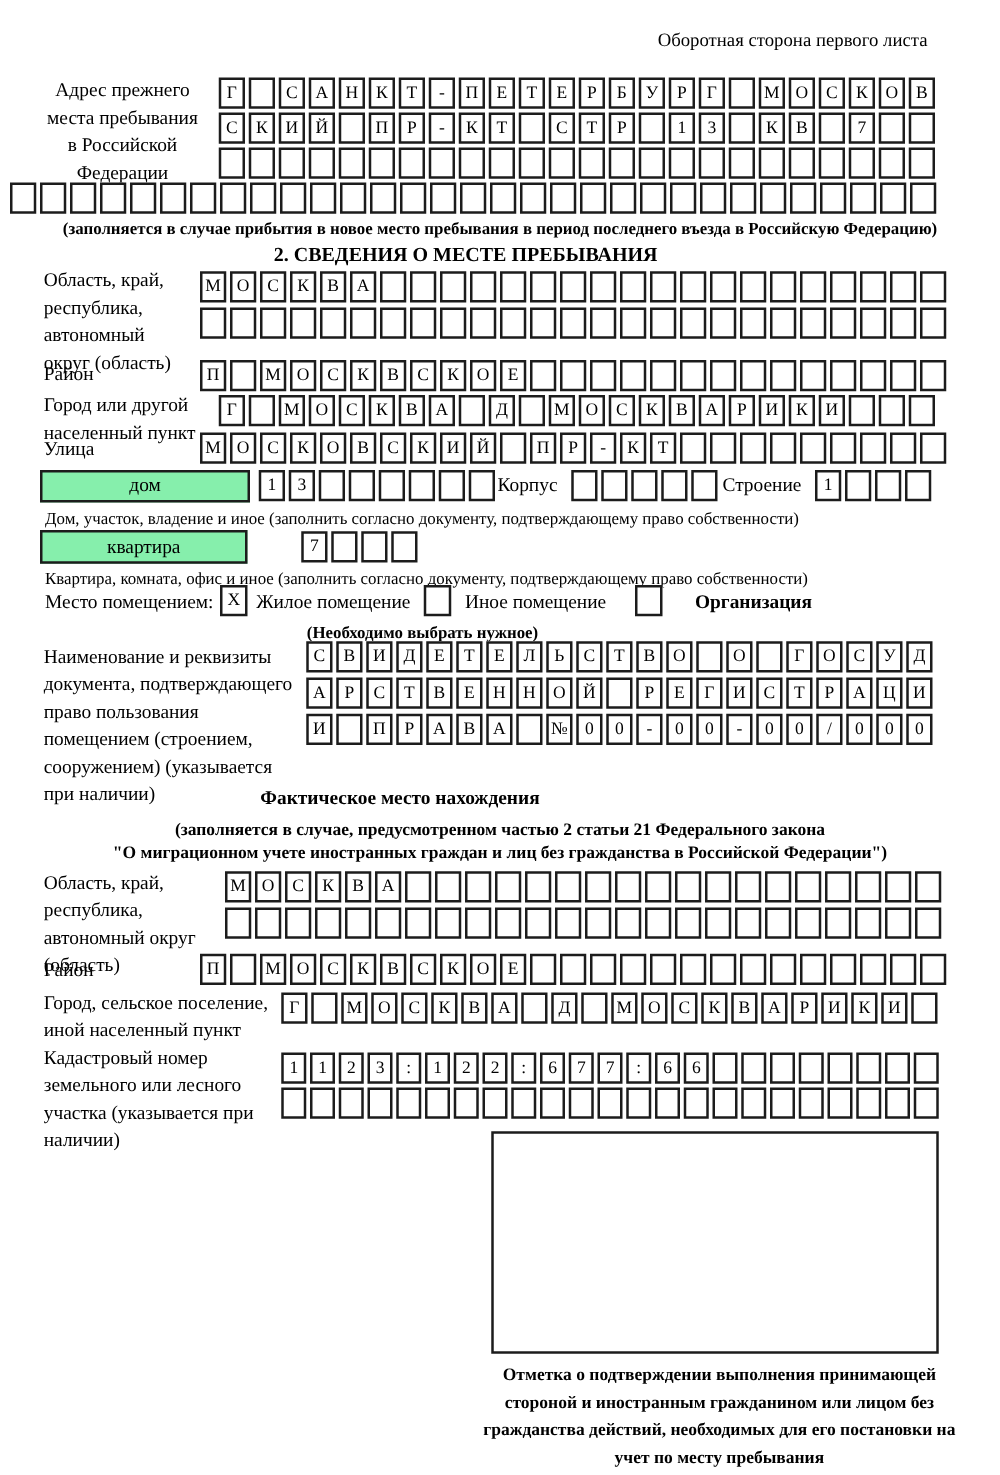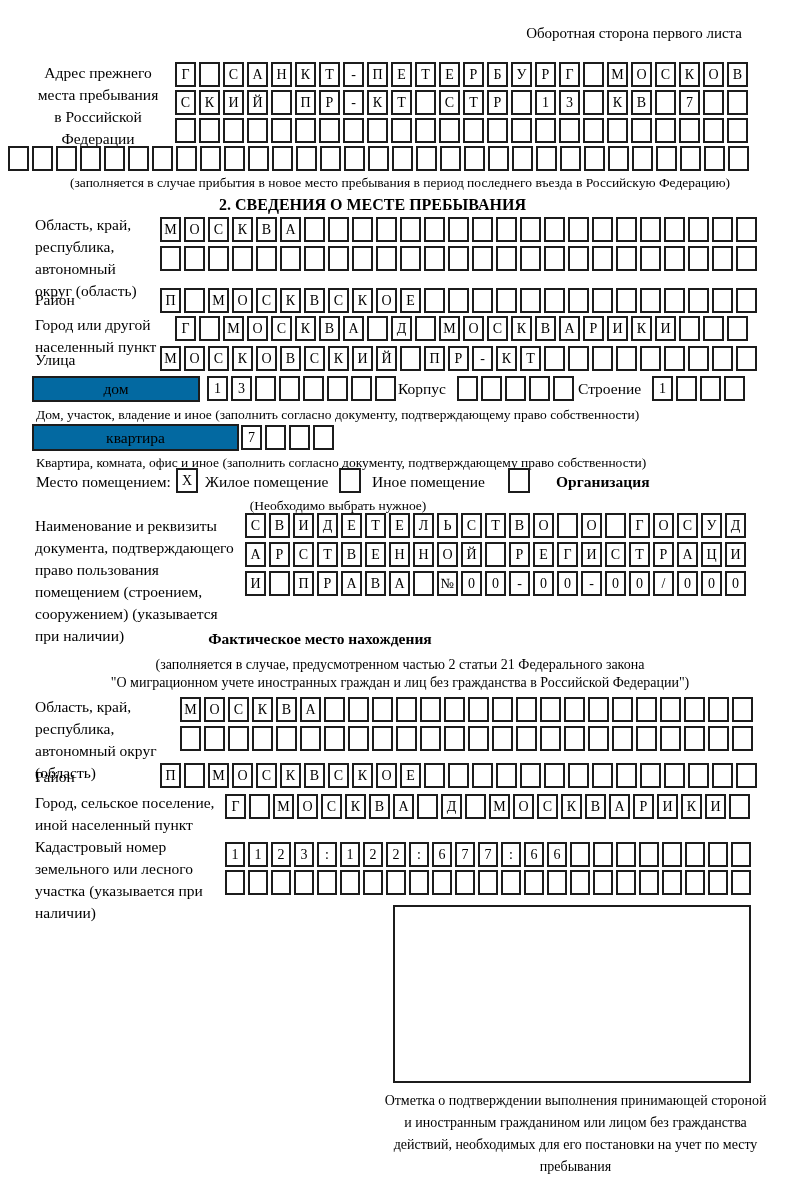--- a/index.html
+++ b/index.html
@@ -5,31 +5,31 @@
   html, body { margin:0; padding:0; }
   body {
     width:800px; height:1180px; position:relative;
     background:#ffffff; color:#000;
     font-family:"Liberation Serif","DejaVu Serif",serif;
     overflow:hidden;
   }
   .abs { position:absolute; }
   .label { font-size:15.5px; line-height:22px; }
   .caption { font-size:13.5px; line-height:17px; }
-  .center { text-align:center; }
+  .center { text-align:center;font-weight:bold; }
   .title { font-weight:bold; font-size:16px; }
   .row { position:absolute; display:flex; gap:3px; }
   .cell {
     box-sizing:border-box; width:21px; height:25px; flex:0 0 auto;
     border:2px solid #1c1c1c; background:#fff;
     font-size:14px; line-height:21px; text-align:center;
   }
   .row.tight .cell { width:20px; }
   .big-box {
-    box-sizing:border-box; border:2px solid #1c1c1c; background:#0369a1;
+    box-sizing:border-box; border:2px solid #1c1c1c; background:#86efac;
     text-align:center; font-size:15.5px;
   }
   .checkbox {
     box-sizing:border-box; width:22px; height:25px;
     border:2px solid #1c1c1c; background:#fff;
     text-align:center; font-size:14px; line-height:21px;
   }
   .stamp-box { box-sizing:border-box; border:2px solid #1c1c1c; background:#fff; }
 </style>
 </head>
@@ -316,21 +316,21 @@
   </div>
 <div class="abs label" style="left:578px; top:378px;">Строение</div>
 <div class="row" style="left:652px; top:376px;">
     <div class="cell">1</div>
     <div class="cell"></div>
     <div class="cell"></div>
     <div class="cell"></div>
   </div>
 <div class="abs caption" style="left:36px; top:406px;">Дом, участок, владение и иное (заполнить согласно документу, подтверждающему право собственности)</div>
 
-<div class="abs big-box" style="left:32px; top:424px; width:207px; height:27px; line-height:23px;">квартира</div>
+<div class="abs big-box" style="left:32px; top:424px; width:166px; height:27px; line-height:23px;">квартира</div>
 <div class="row" style="left:241px; top:425px;">
     <div class="cell">7</div>
     <div class="cell"></div>
     <div class="cell"></div>
     <div class="cell"></div>
   </div>
 <div class="abs caption" style="left:36px; top:454px;">Квартира, комната, офис и иное (заполнить согласно документу, подтверждающему право собственности)</div>
 
 <div class="abs label" style="left:36px; top:471px;">Место помещением:</div>
 <div class="abs checkbox" style="left:176px; top:468px;">X</div>

